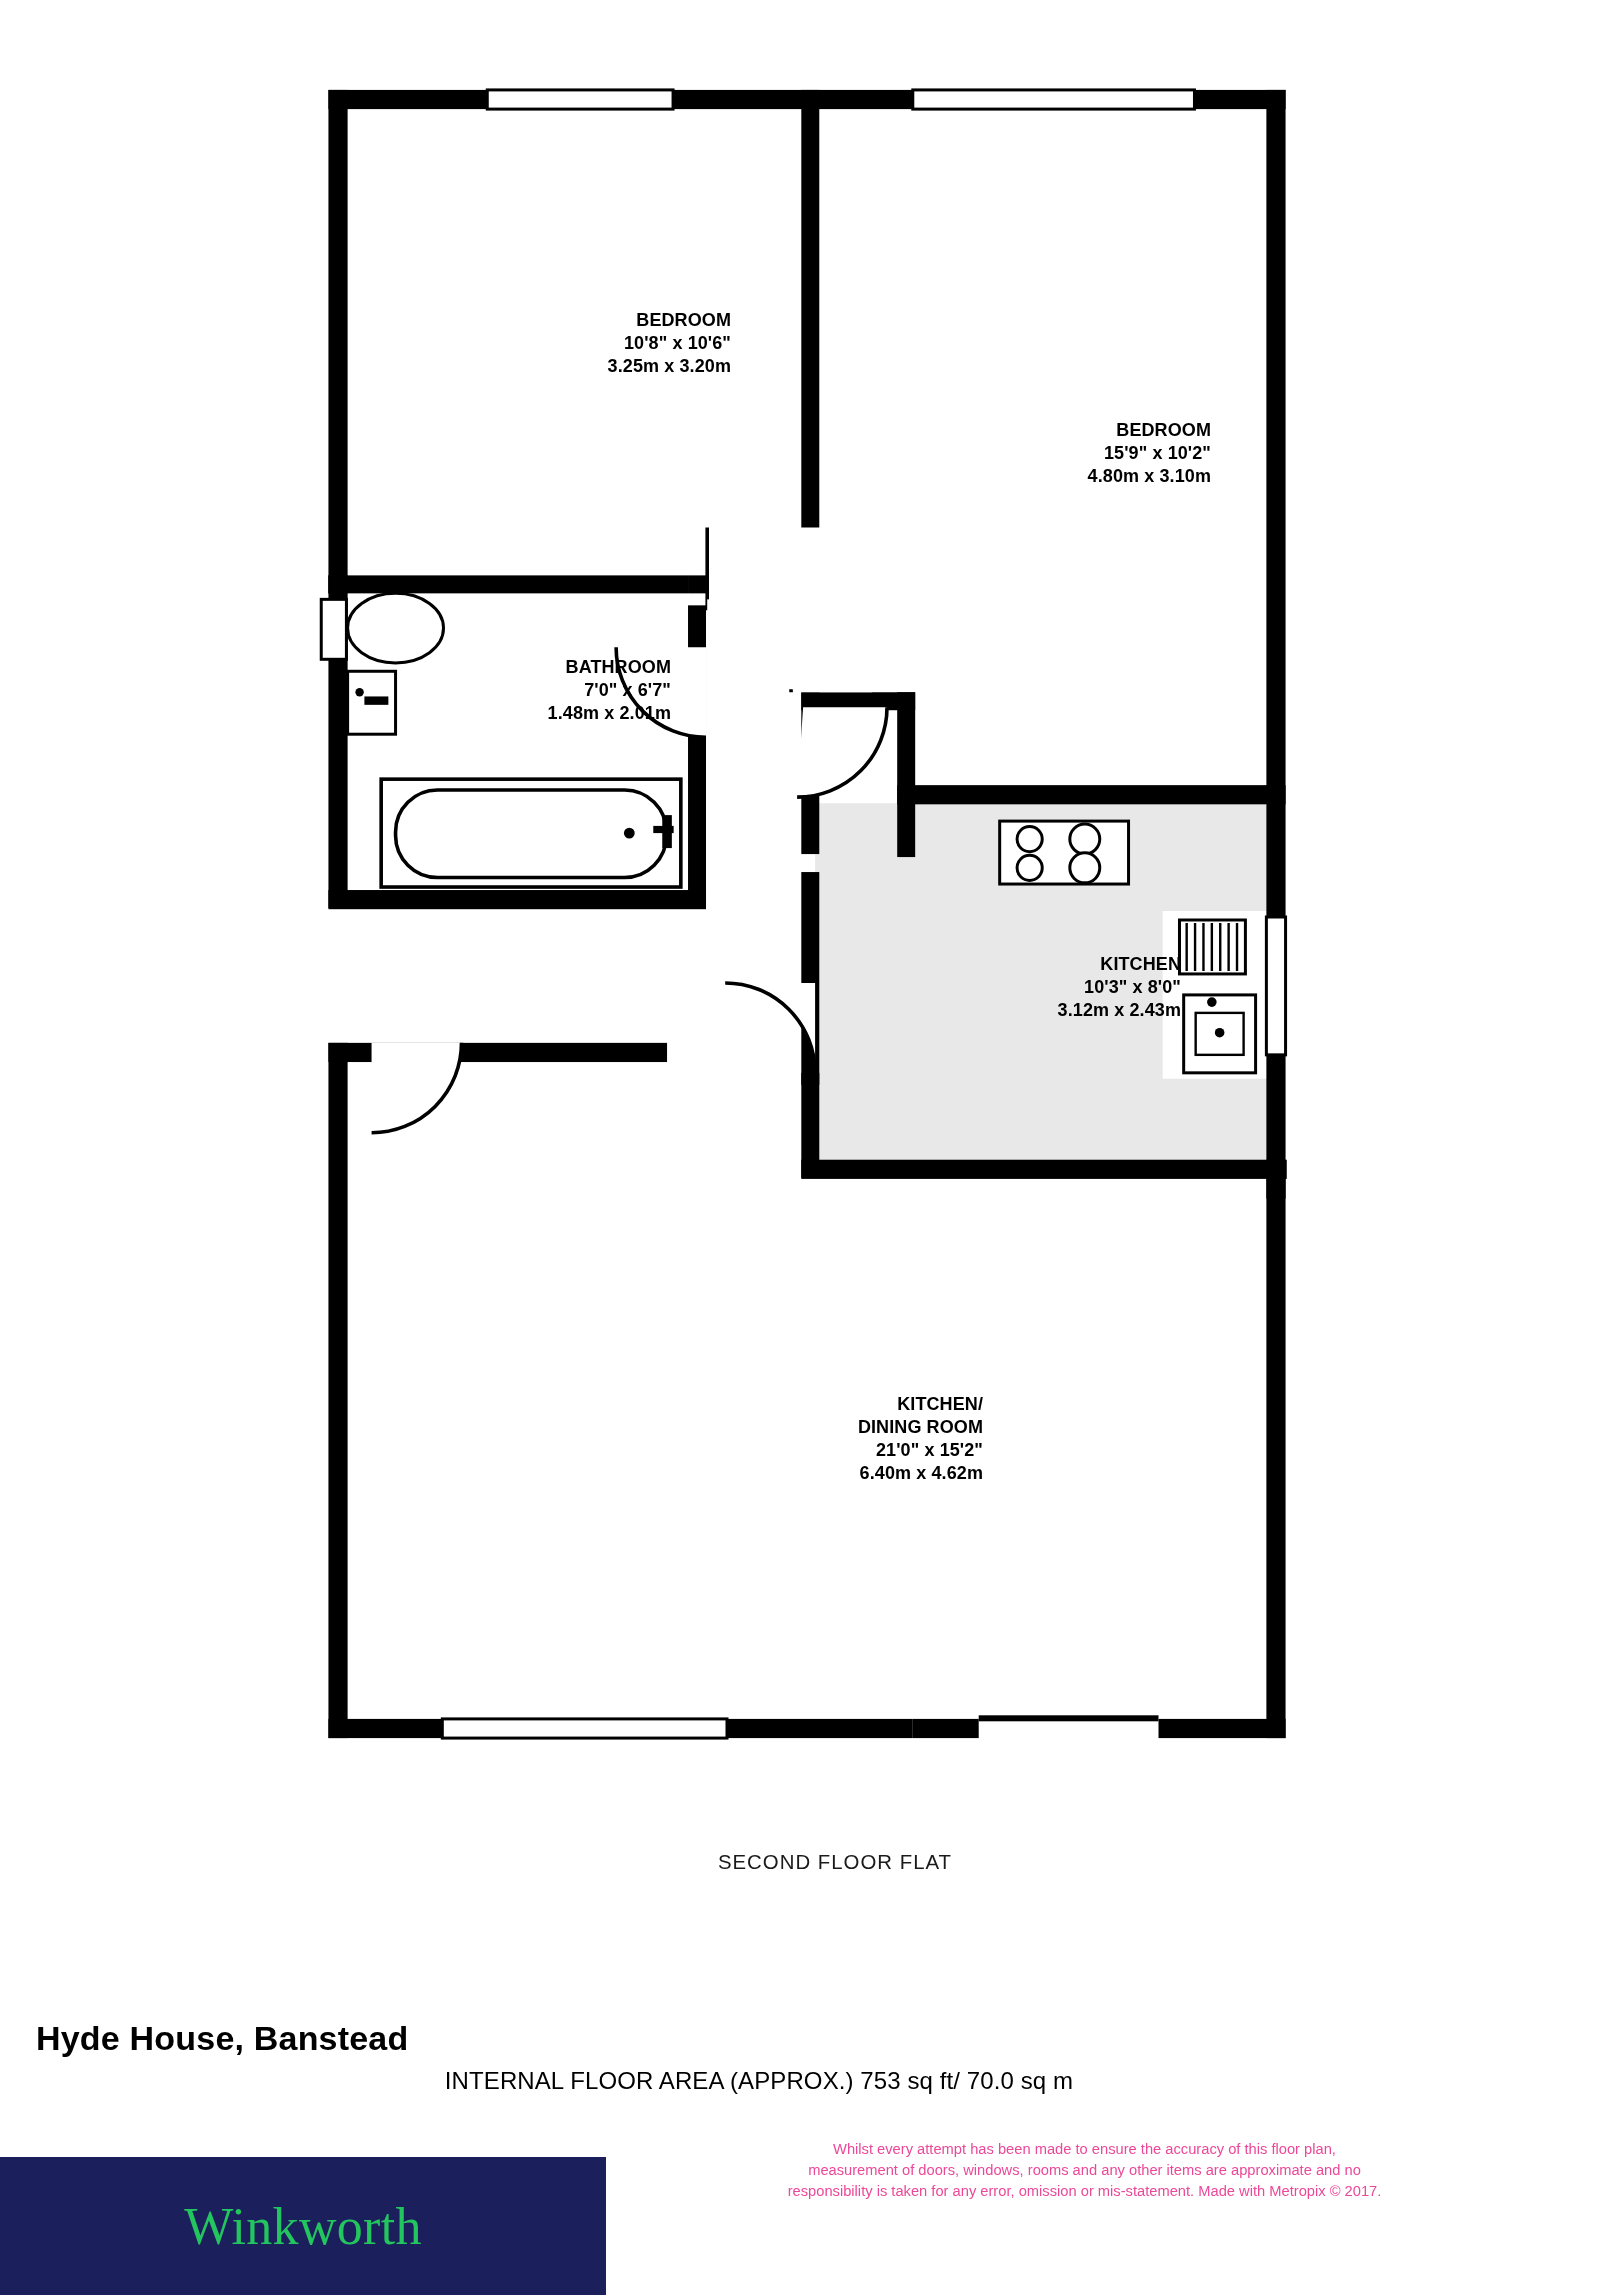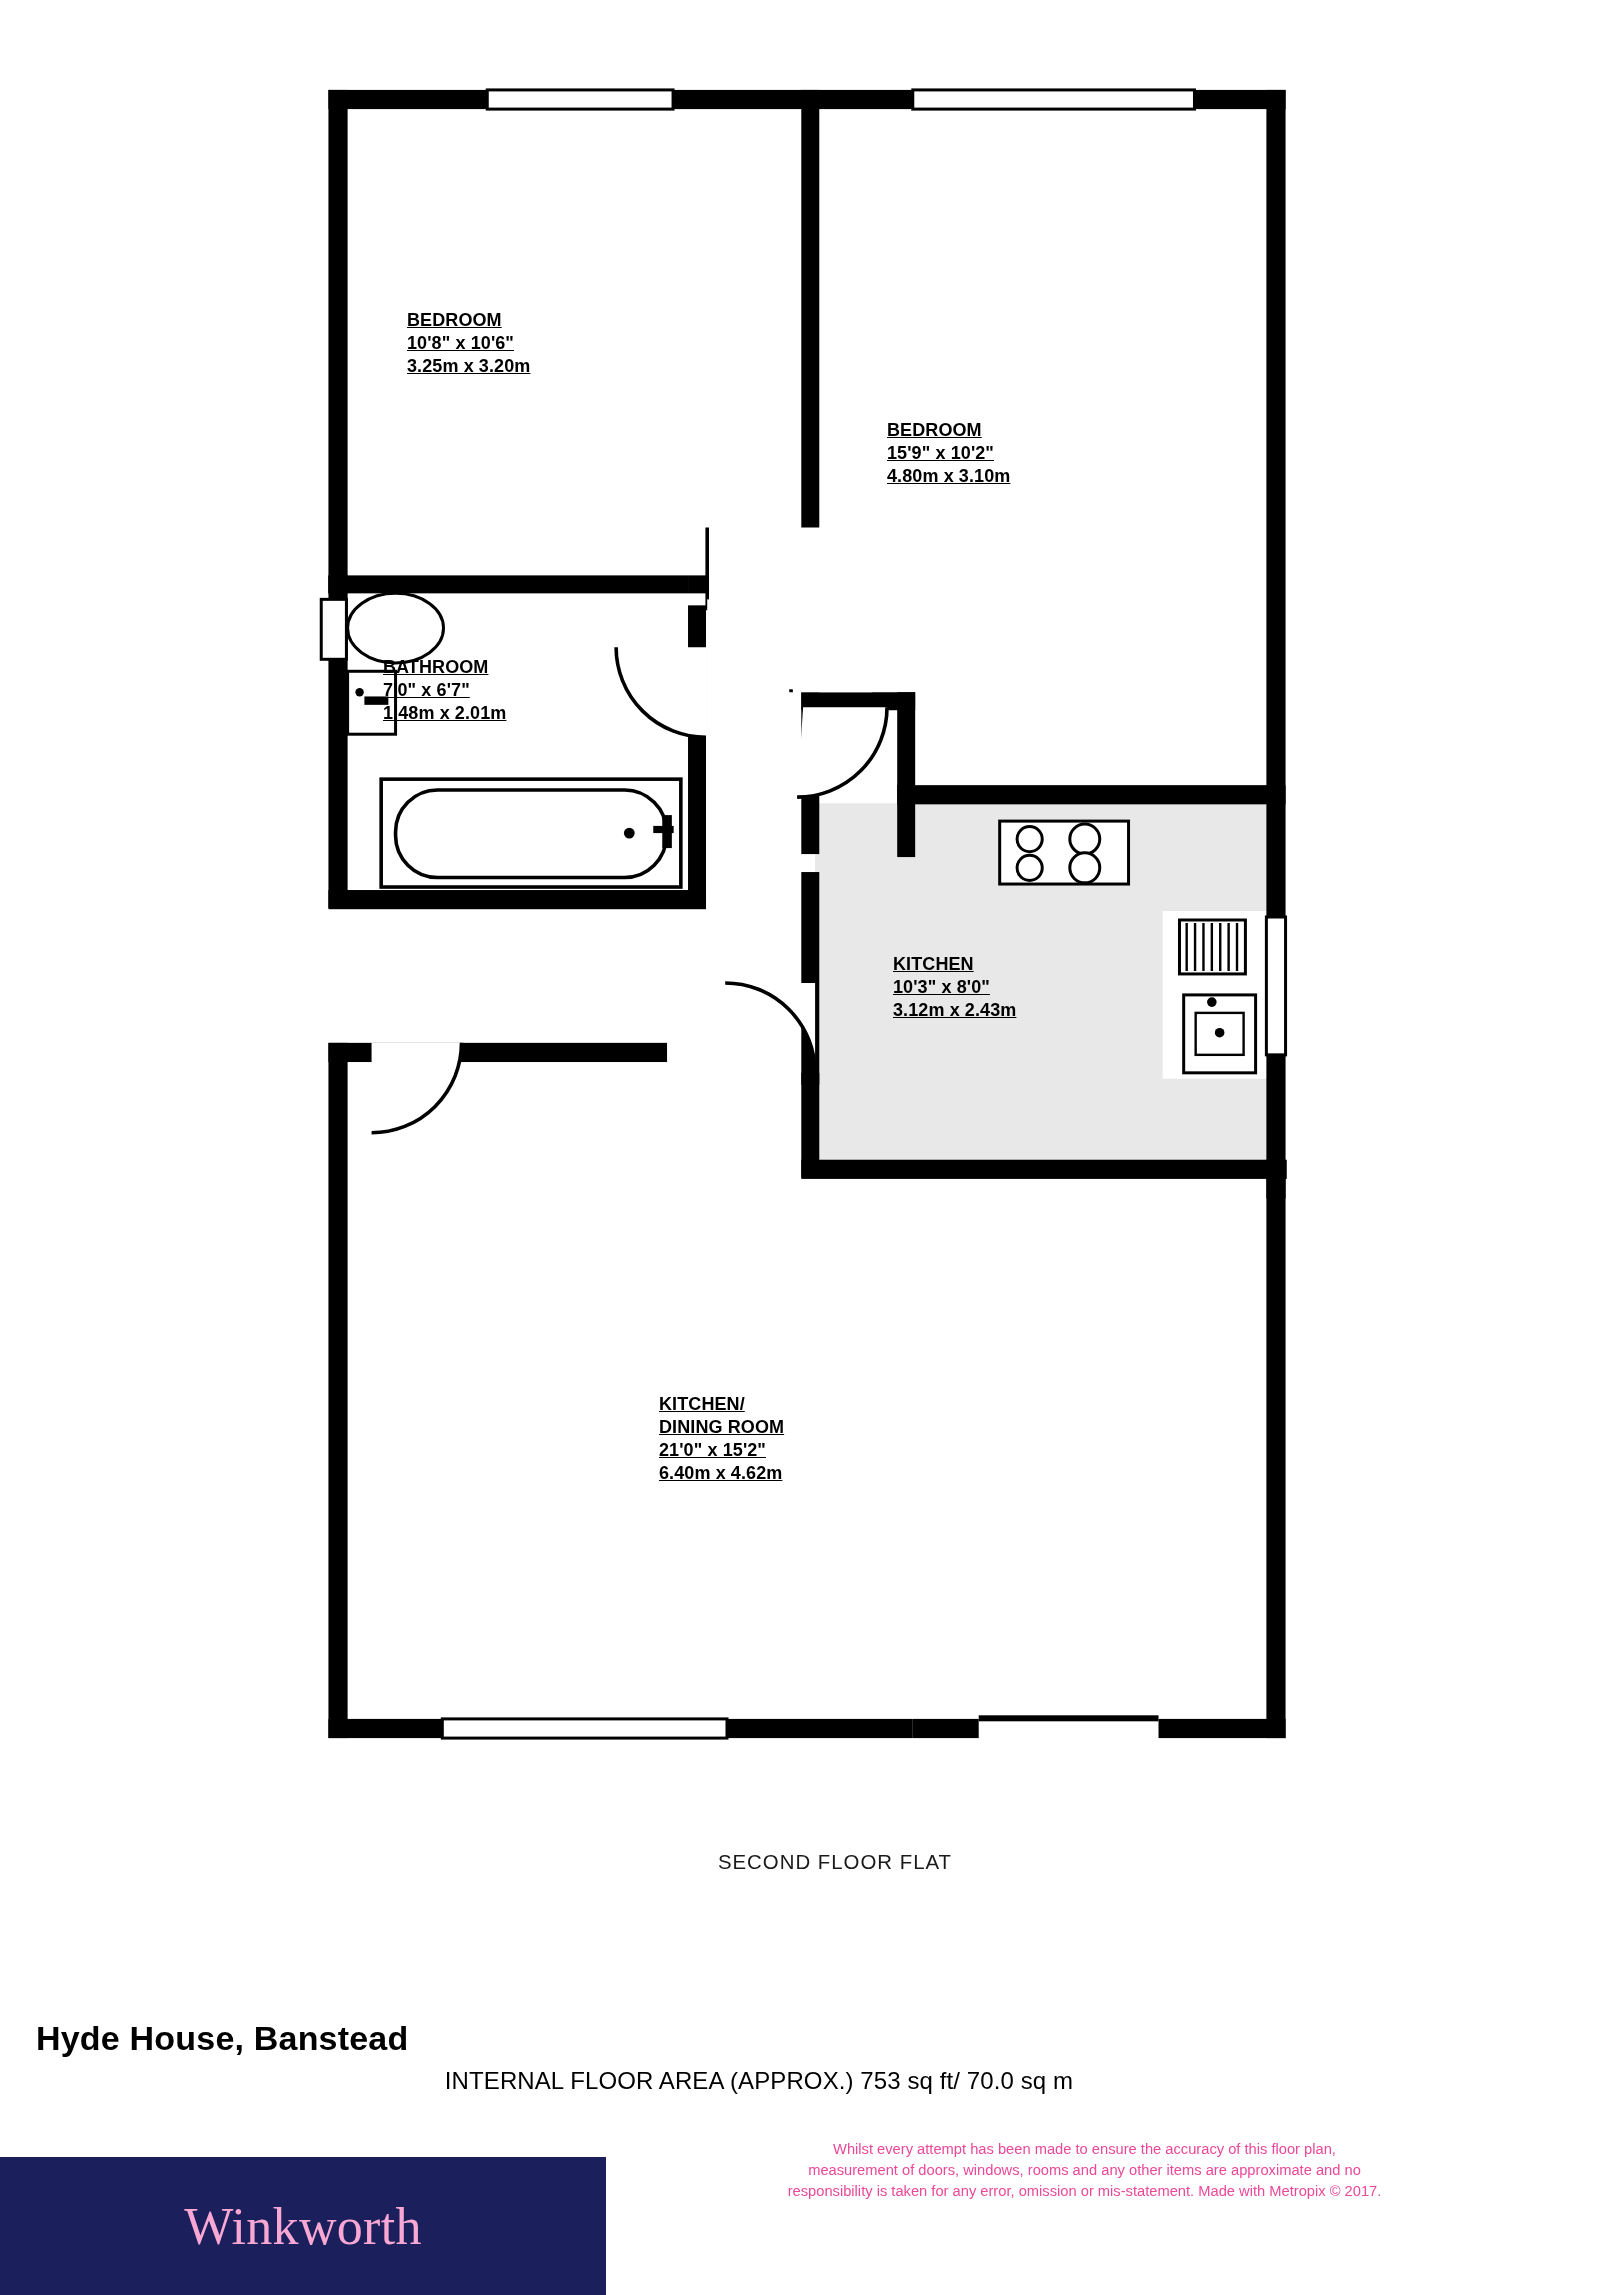--- a/index.html
+++ b/index.html
@@ -21,26 +21,25 @@
     position: absolute;
     left: 0;
     top: 0;
     width: 1614px;
     height: 1834px;
   }
 
   
   .room-label {
     position: absolute;
-    text-align: left;
+    text-align: right;
     font-weight: bold;
     line-height: 1.28;
     letter-spacing: 0.1px;
     white-space: nowrap;
-    text-decoration: underline;
   }
   .room-label .name   { font-size: 18px; }
   .room-label .imp    { font-size: 18px; }
   .room-label .met    { font-size: 18px; }
 
   
   .caption {
     position: absolute;
     width: 100%;
     text-align: center;
@@ -85,21 +84,21 @@
     left: 0;
     top: 2157px;
     width: 606px;
     height: 138px;
     background: #1b1f5c;
     display: flex;
     align-items: center;
     justify-content: center;
   }
   #brand .brand-text {
-    color: #f9a8d4;
+    color: #22c55e;
     font-family: "Liberation Serif", serif;
     font-size: 52px;
     letter-spacing: 0.3px;
   }
 </style>
 </head>
 <body>
 
 <svg id="plan" viewBox="0 0 2693 3060">
 

